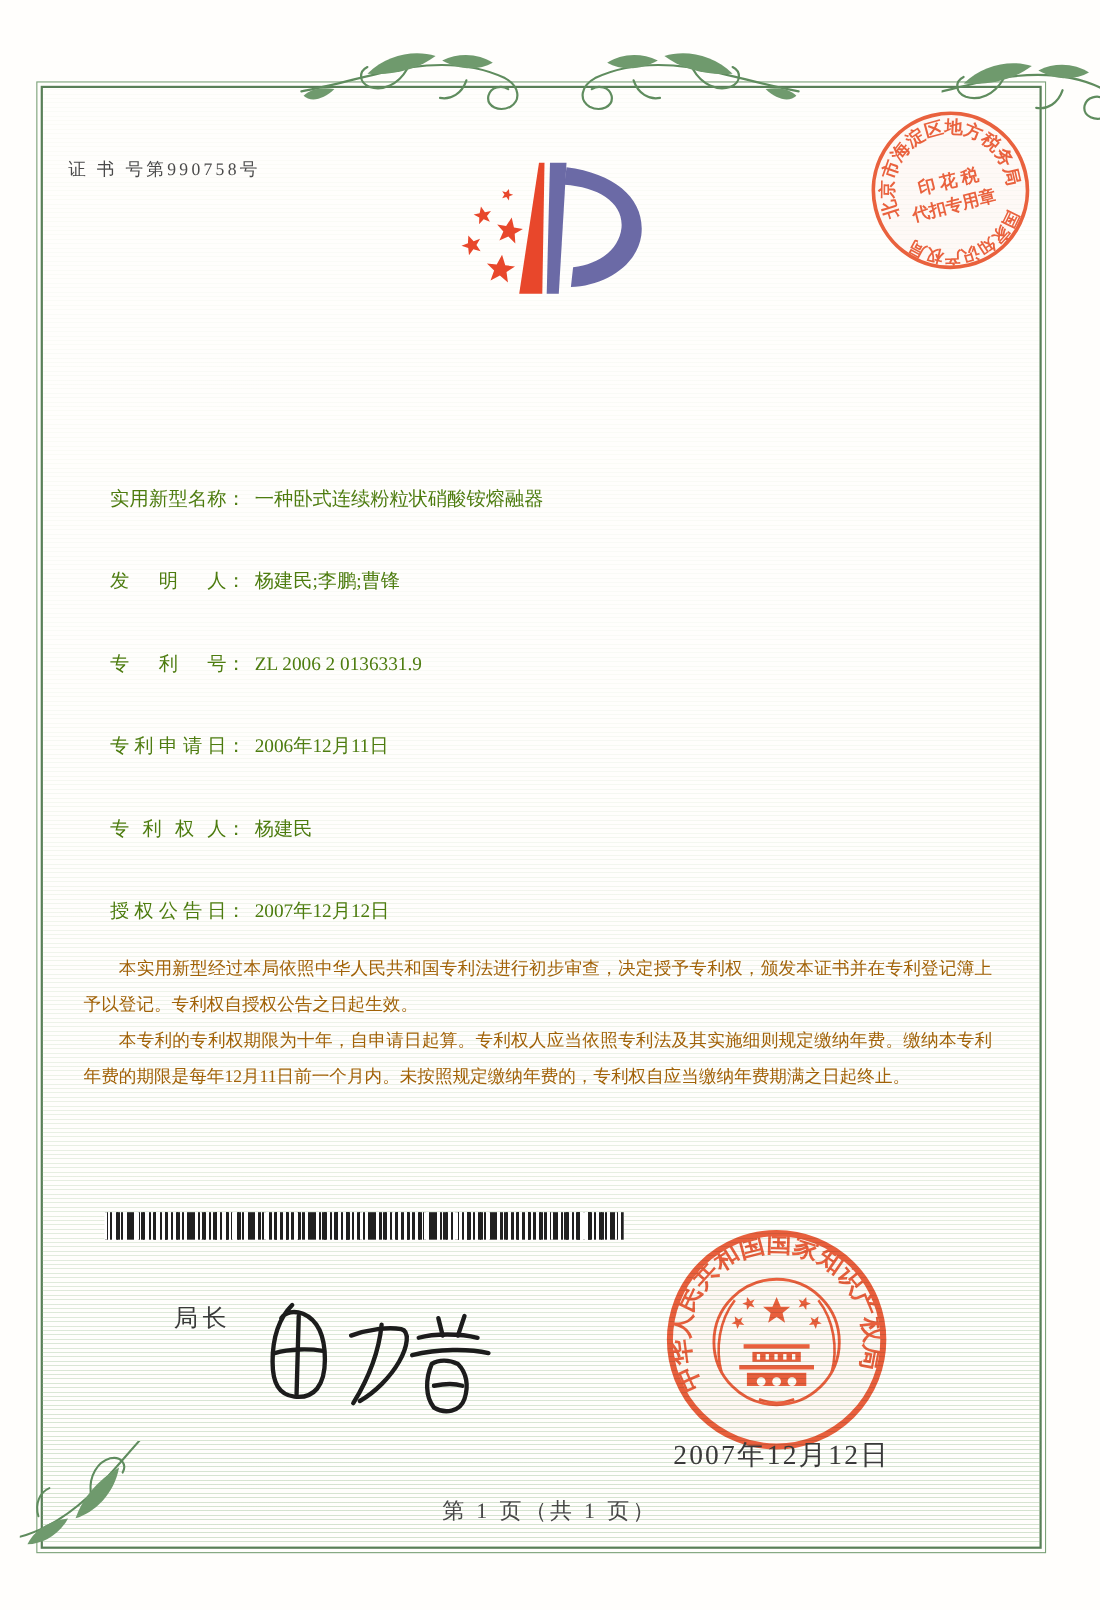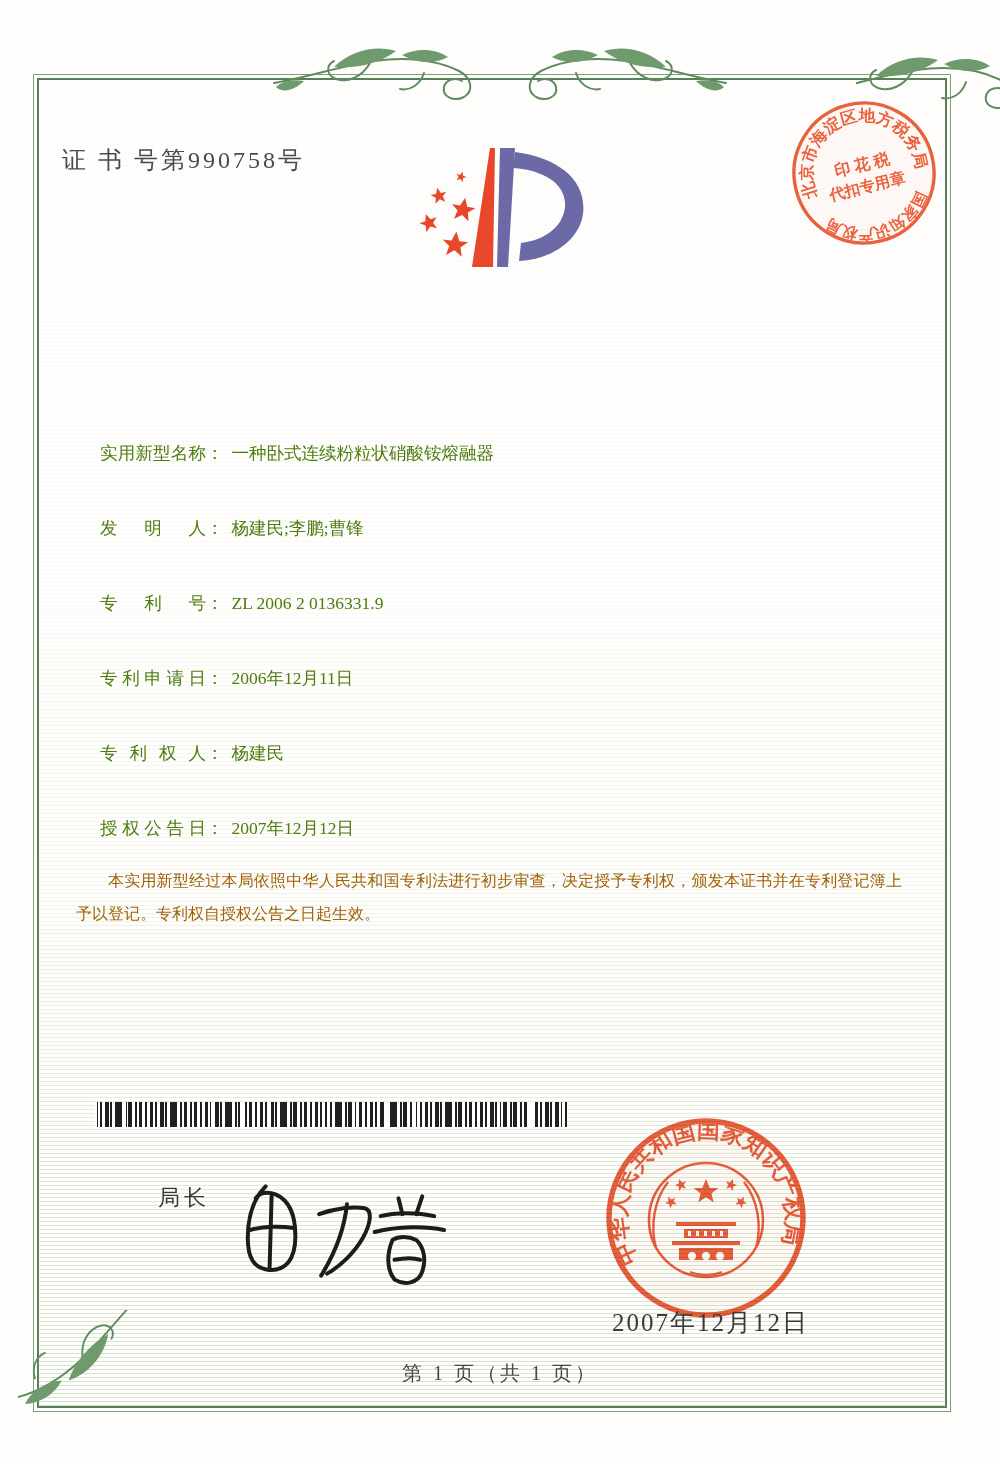--- a/index.html
+++ b/index.html
@@ -14,21 +14,21 @@
   
   .texture{
     position:absolute;left:38px;top:80px;right:54px;bottom:58px;
     background:repeating-linear-gradient(0deg,rgba(140,182,132,.38) 0 1px,rgba(255,255,255,0) 1px 4px);
     -webkit-mask-image:linear-gradient(to bottom,rgba(0,0,0,.10) 0%,rgba(0,0,0,.14) 40%,rgba(0,0,0,.45) 68%,rgba(0,0,0,.85) 88%,#000 100%);
     mask-image:linear-gradient(to bottom,rgba(0,0,0,.10) 0%,rgba(0,0,0,.14) 40%,rgba(0,0,0,.45) 68%,rgba(0,0,0,.85) 88%,#000 100%);
     pointer-events:none;
   }
   .orn{position:absolute;color:#5f8c5e;pointer-events:none;}
   
-  .cert-no{position:absolute;left:62px;top:144px;font-size:24px;letter-spacing:3px;color:#4a4a4a;}
+  .cert-no{position:absolute;left:62px;top:144px;font-size:16px;letter-spacing:3px;color:#4a4a4a;}
   .logo{position:absolute;left:403px;top:130px;}
   .tax-stamp{position:absolute;left:779px;top:88px;transform:rotate(-14deg);opacity:.92;}
   .title{
     position:absolute;left:0;top:300px;width:100%;text-align:center;
     font-size:48px;font-weight:700;letter-spacing:7px;color:#2b2b2b;
   }
   
   .fields{position:absolute;left:100px;top:0;width:760px;}
   .field{position:absolute;left:0;font-size:17.5px;color:#4d7c0f;white-space:nowrap;}
   .flabel{display:inline-block;width:106px;text-align:justify;text-align-last:justify;}
@@ -142,20 +142,21 @@
     <div class="field f4">
       <span class="flabel">专利权人</span><span class="fsep">：</span><span>杨建民</span>
     </div>
     <div class="field f5">
       <span class="flabel">授权公告日</span><span class="fsep">：</span><span>2007年12月12日</span>
     </div>
   </div>
 
   <div class="paras">
     <p>本实用新型经过本局依照中华人民共和国专利法进行初步审查，决定授予专利权，颁发本证书并在专利登记簿上予以登记。专利权自授权公告之日起生效。</p>
+    <p>本专利的专利权期限为十年，自申请日起算。专利权人应当依照专利法及其实施细则规定缴纳年费。缴纳本专利年费的期限是每年12月11日前一个月内。未按照规定缴纳年费的，专利权自应当缴纳年费期满之日起终止。</p>
   </div>
 
   <div class="barcode"></div>
 
   <div class="chief-label">局长</div>
   <svg class="signature" width="228" height="115" viewBox="0 0 230 115" aria-label="田力普">
     <g stroke="#1c1c1c" stroke-width="4" fill="none" stroke-linecap="round" stroke-linejoin="round">
       <path d="M42,10 C30,22 24,38 24,62 C24,82 30,92 44,94 C62,96 72,84 72,60 C72,38 66,24 52,18 C44,15 36,16 32,22"></path>
       <path d="M48,20 L46,92"></path>
       <path d="M26,54 C40,50 58,50 70,52"></path>

